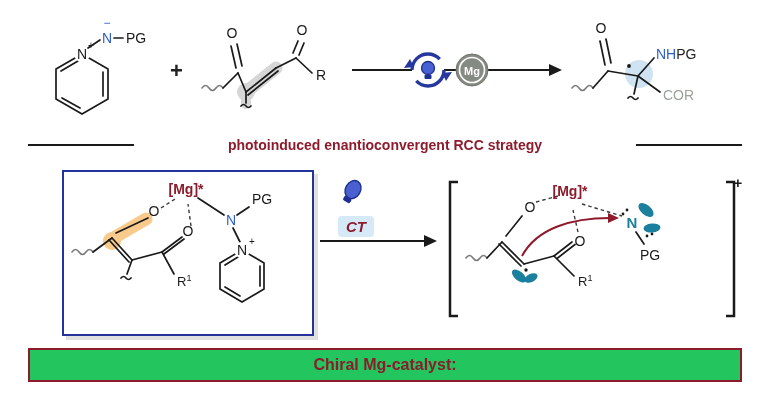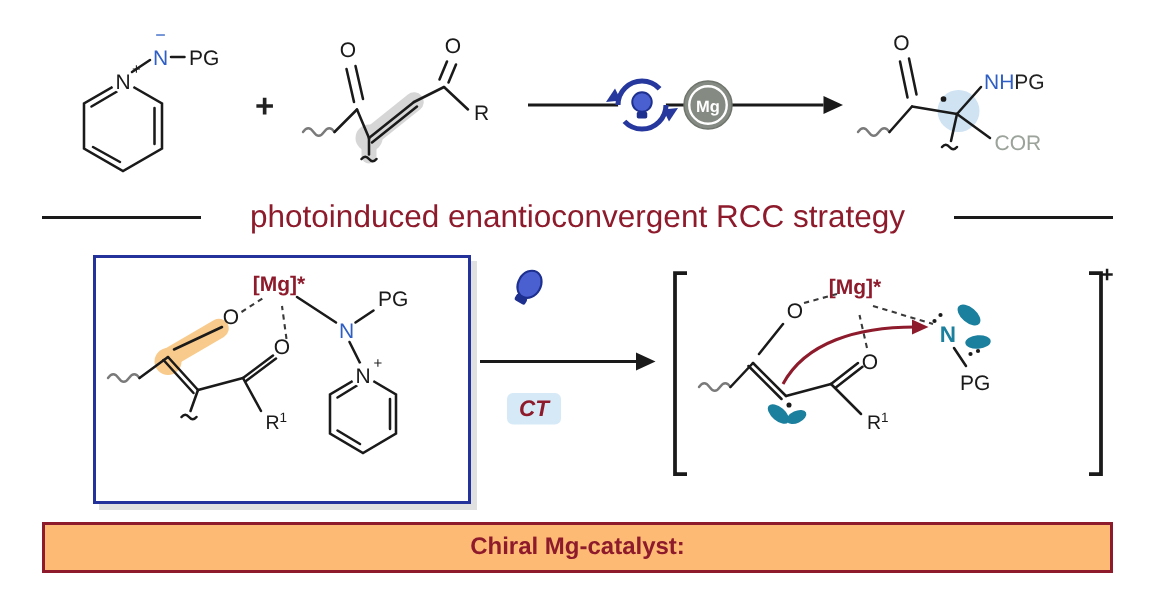--- a/index.html
+++ b/index.html
@@ -13,35 +13,35 @@
   .dashb{stroke:#3a3a3a;stroke-width:1.4;stroke-dasharray:3.5 3;fill:none;}
   .sq{stroke:#7a7a7a;stroke-width:1.6;fill:none;stroke-linecap:round;}
   .atom{font-size:14px;fill:#1a1a1a;text-anchor:middle;}
   .atom-blue{font-size:14px;fill:#2f5fc4;text-anchor:middle;}
   .atom-gray{font-size:14px;fill:#9ba39b;text-anchor:start;}
   .atom-teal{font-size:15px;fill:#1b7f9e;font-weight:bold;text-anchor:middle;}
   .mg-red{font-size:14px;fill:#8e1b2c;font-weight:bold;text-anchor:middle;}
   .chg{font-size:10px;fill:#1a1a1a;text-anchor:middle;}
   .divider{display:flex;align-items:center;}
   .divider-line{width:106px;border-top:2px solid #1a1a1a;height:0;}
-  .divider-title{flex:1;text-align:center;font-weight:normal;font-size:21px;color:#8e1b2c;}
+  .divider-title{flex:1;text-align:center;font-weight:bold;font-size:14px;color:#8e1b2c;}
   #plus{font-size:22px;font-weight:bold;color:#222;}
   #box-left{
     width:252px;height:166px;border:2.5px solid #24339b;background:#fff;
     box-sizing:border-box;box-shadow:4px 4px 0 rgba(0,0,0,0.12);
   }
   #ct-pill{
     width:36px;height:21px;background:#d6e9f7;border-radius:4px;
     display:flex;align-items:center;justify-content:center;
-    font-style:italic;font-weight:bold;font-size:15px;color:#8e1b2c;margin-top:46px;
+    font-style:italic;font-weight:bold;font-size:15px;color:#8e1b2c;
   }
   #caption{
     width:714px;height:34px;border:2px solid #8e1b2c;box-sizing:border-box;
     display:flex;align-items:center;justify-content:center;gap:7px;
-    font-size:16px;background:#fdba74;
+    font-size:16px;background:#22c55e;
   }
   #caption .lead{font-weight:bold;color:#8e1b2c;}
   #caption .body{color:#24449c;}
 </style>
 </head>
 <body>
 
 <div id="canvas">
 
   <svg class="abs" style="left:30px;top:12px" width="150" height="118" viewBox="0 0 150 118">

